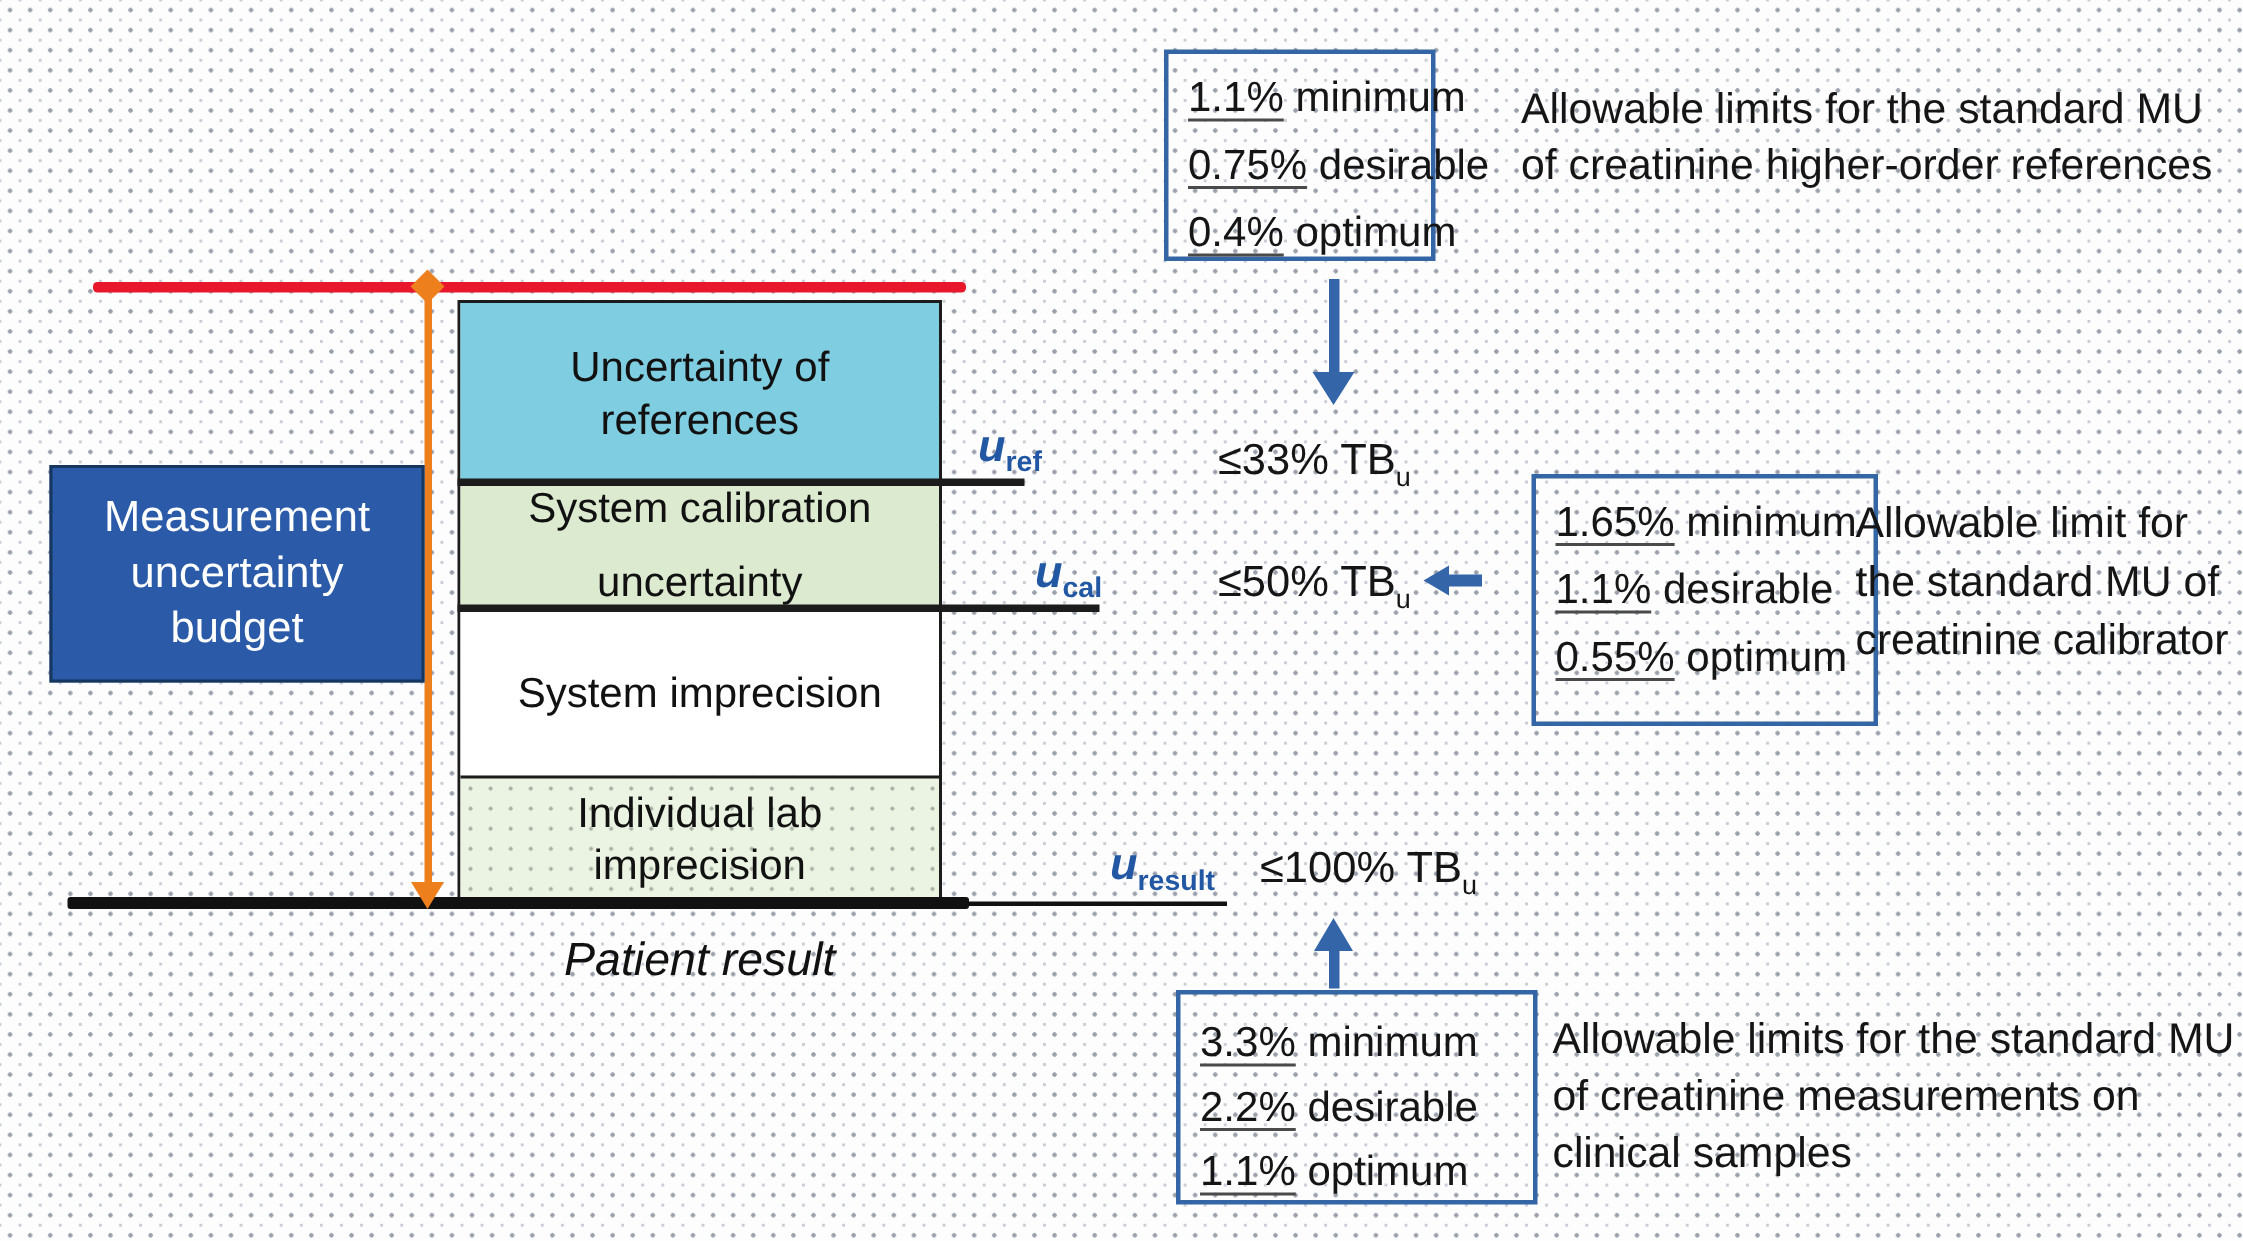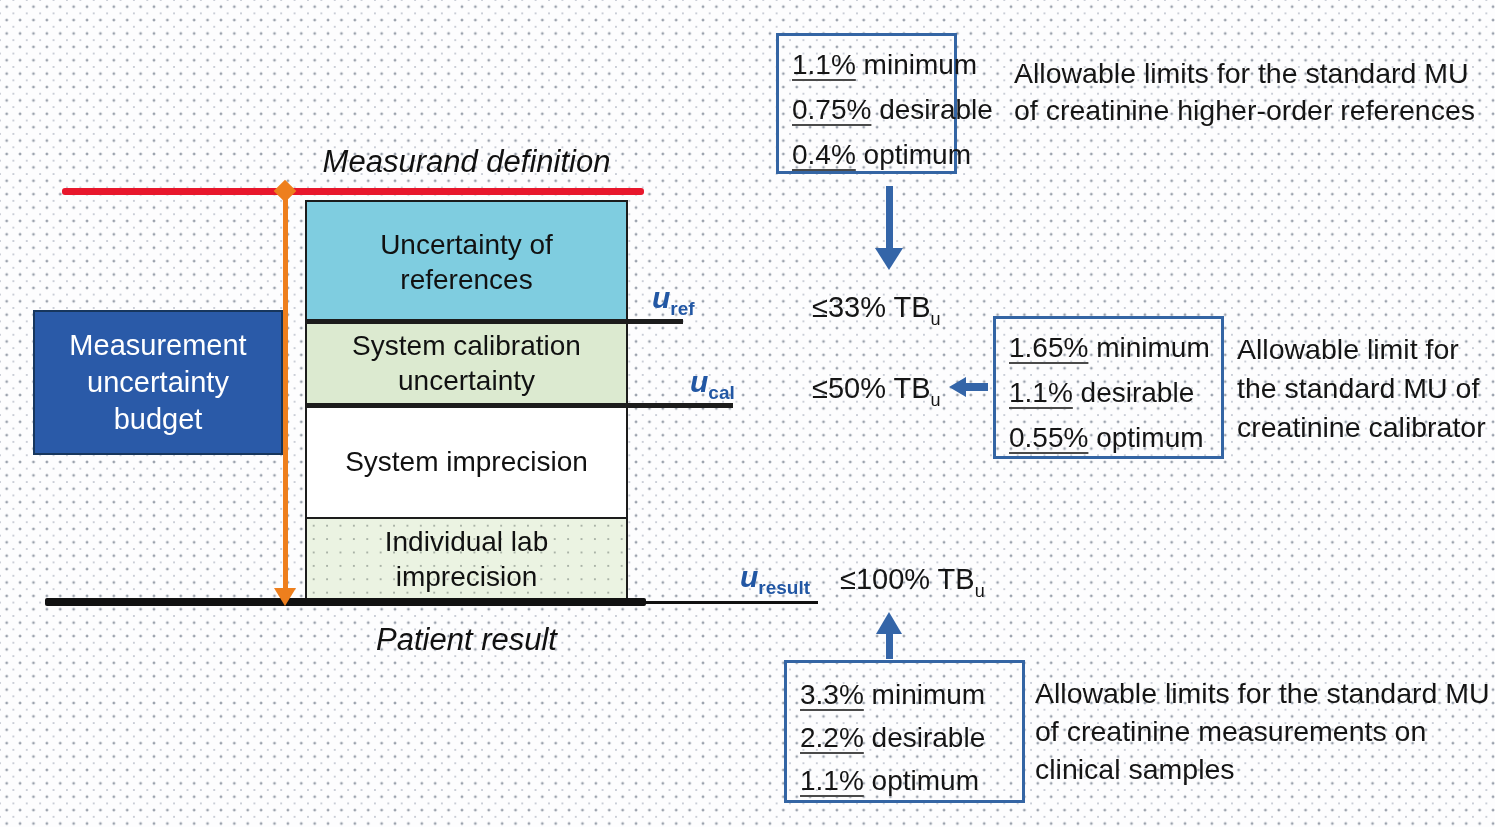--- a/index.html
+++ b/index.html
@@ -25,21 +25,21 @@
   .sep { background:#1c1c1c; height:5px; }
   .sep-ref { left:305px; top:319px; width:378px; }
   .sep-cal { left:305px; top:403px; width:428px; }
 
   
   .stack { left:305px; top:200px; width:323px; height:401px; border:2px solid #1c1c1c;
            box-sizing:border-box; display:flex; flex-direction:column; }
   .seg { display:flex; flex-direction:column; align-items:center; justify-content:center;
          font-size:28px; line-height:35px; color:#111; text-align:center; }
   .seg-references { height:119px; background:#7fcde0; }
-  .seg-calibration { height:84px; background:#dcead0; }
+  .seg-calibration { height:84px; background:#dcead0;justify-content:space-between; }
   .seg-imprecision { height:112px; background:#ffffff; }
   .seg-lab { flex:1; background-color:#ebf3e2; border-top:2px solid #1c1c1c;
     background-image:radial-gradient(circle, #a9b2a6 1.2px, rgba(0,0,0,0) 1.5px);
     background-size:13.4px 13.4px; }
 
   
   .orange-stem { left:283px; top:193px; width:5px; height:399px; background:#ee7f1d; }
   .orange-diamond { left:277px; top:183px; width:16px; height:16px; background:#ee7f1d; transform:rotate(45deg); }
   .orange-head { left:274px; top:588px; width:0; height:0;
     border-left:11px solid transparent; border-right:11px solid transparent; border-top:18px solid #ee7f1d; }
@@ -74,35 +74,34 @@
   .arr-up-head { left:876px; top:612px; width:0; height:0;
     border-left:13px solid transparent; border-right:13px solid transparent; border-bottom:22px solid #3465a8; }
   .arr-up-stem { left:886px; top:633px; width:7px; height:26px; }
 
   
   .callout { border:3px solid #3465a4; box-sizing:border-box; padding:6px 0 0 13px; background:transparent; }
   .callout .row { font-size:28px; color:#151515; white-space:nowrap; }
   .callout .pct { text-decoration:underline; text-decoration-color:#4a4a4a;
     text-decoration-thickness:2px; text-underline-offset:5px; }
   .callout-references { left:776px; top:33px; width:181px; height:141px; line-height:45px; }
-  .callout-calibrator { left:993px; top:316px; width:231px; height:143px; line-height:45px; }
+  .callout-calibrator { left:1021px; top:316px; width:231px; height:168px; line-height:45px; }
   .callout-samples { left:784px; top:660px; width:241px; height:143px; line-height:43px; padding-top:10px; }
 
   
   .annotation { font-size:28.5px; color:#151515; white-space:nowrap; }
   .ann-references { left:1014px; top:55px; line-height:37px; }
   .ann-calibrator { left:1237px; top:330px; line-height:39px; }
   .ann-samples { left:1035px; top:674px; line-height:38px; }
 </style>
 </head>
 <body>
 
 <div id="page">
 
-  <div class="abs flow-label" style="left:305px; top:144px;">Measurand definition</div>
 
   <div class="abs red-line"></div>
 
   <div class="abs stack">
     <div class="seg seg-references">
       <div>Uncertainty of</div>
       <div>references</div>
     </div>
     <div class="seg seg-calibration">
       <div>System calibration</div>

